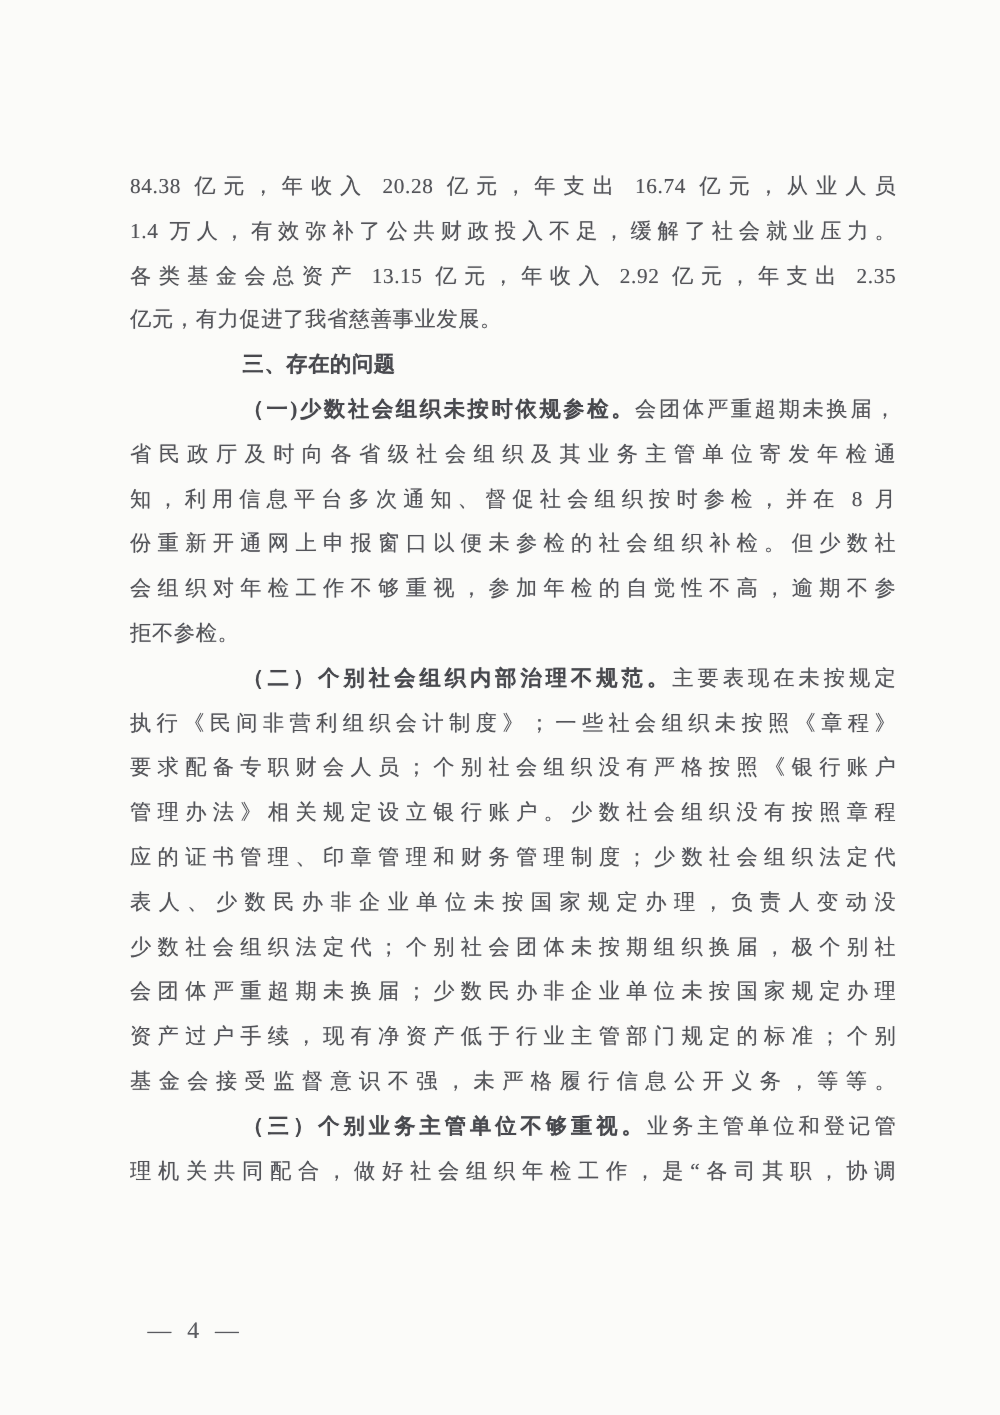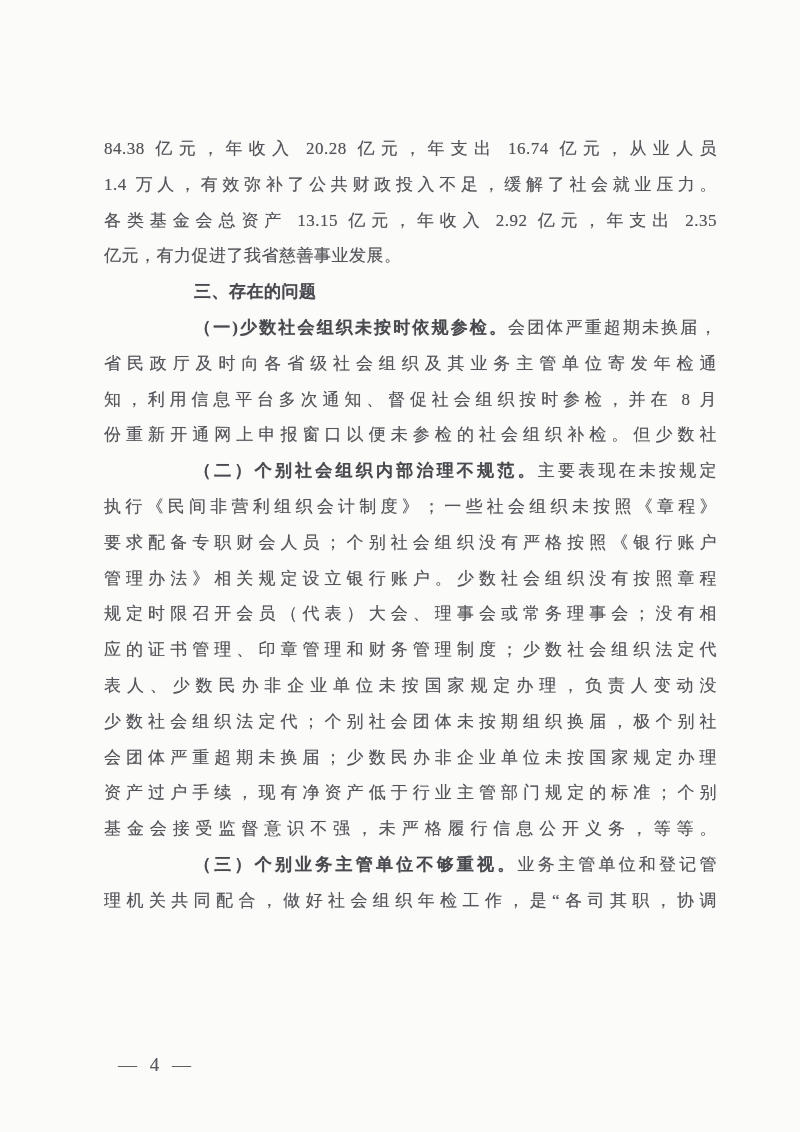--- a/index.html
+++ b/index.html
@@ -66,27 +66,28 @@
         <div class="line"><span class="seg">亿元，有力促进了我省慈善事业发展。</span></div>
       </div>
       <div>
         <div class="line indent"><span class="seg bold">三、存在的问题</span></div>
       </div>
       <div>
         <div class="line fill indent"><span class="seg bold">（一)少数社会组织未按时依规参检。</span><span class="seg">会团体严重超期未换届，</span></div>
         <div class="line fill"><span class="seg">省民政厅及时向各省级社会组织及其业务主管单位寄发年检通</span></div>
         <div class="line fill"><span class="seg">知，利用信息平台多次通知、督促社会组织按时参检，并在 8 月</span></div>
         <div class="line fill"><span class="seg">份重新开通网上申报窗口以便未参检的社会组织补检。但少数社</span></div>
+        <div class="line fill"><span class="seg">会组织对年检工作不够重视，参加年检的自觉性不高，逾期不参</span></div>
+        <div class="line"><span class="seg">拒不参检。</span></div>
       </div>
       <div>
         <div class="line fill indent"><span class="seg bold">（二）个别社会组织内部治理不规范。</span><span class="seg">主要表现在未按规定</span></div>
         <div class="line fill"><span class="seg">执行《民间非营利组织会计制度》；一些社会组织未按照《章程》</span></div>
         <div class="line fill"><span class="seg">要求配备专职财会人员；个别社会组织没有严格按照《银行账户</span></div>
         <div class="line fill"><span class="seg">管理办法》相关规定设立银行账户。少数社会组织没有按照章程</span></div>
-        <div class="line fill"><span class="seg">规定时限召开会员（代表）大会、理事会或常务理事会；没有相</span></div>
         <div class="line fill"><span class="seg">应的证书管理、印章管理和财务管理制度；少数社会组织法定代</span></div>
         <div class="line fill"><span class="seg">表人、少数民办非企业单位未按国家规定办理，负责人变动没</span></div>
         <div class="line fill"><span class="seg">少数社会组织法定代；个别社会团体未按期组织换届，极个别社</span></div>
         <div class="line fill"><span class="seg">会团体严重超期未换届；少数民办非企业单位未按国家规定办理</span></div>
         <div class="line fill"><span class="seg">资产过户手续，现有净资产低于行业主管部门规定的标准；个别</span></div>
         <div class="line fill"><span class="seg">基金会接受监督意识不强，未严格履行信息公开义务，等等。</span></div>
       </div>
       <div>
         <div class="line fill indent"><span class="seg bold">（三）个别业务主管单位不够重视。</span><span class="seg">业务主管单位和登记管</span></div>
         <div class="line fill"><span class="seg">理机关共同配合，做好社会组织年检工作，是“各司其职，协调</span></div>

